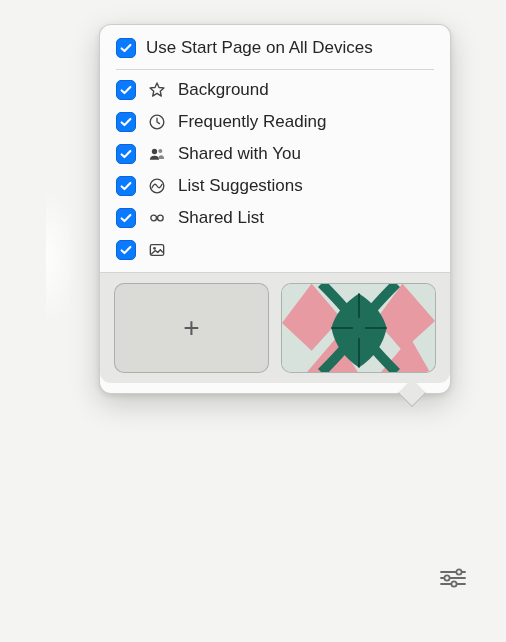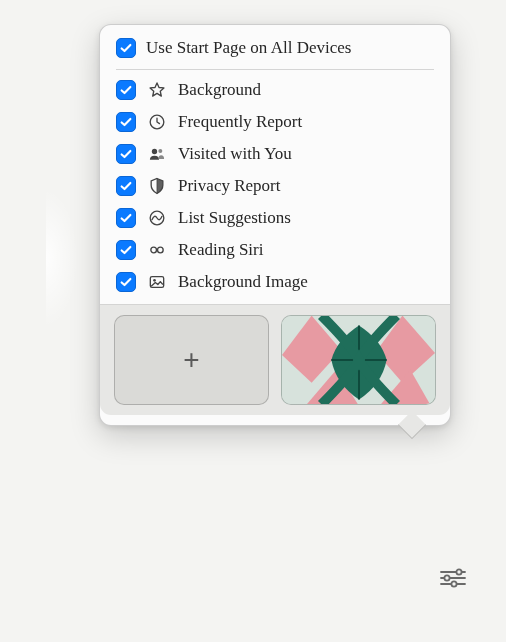--- a/index.html
+++ b/index.html
@@ -54,21 +54,20 @@
     justify-content: center;
     flex: none;
     color: #444;
   }
   .ico svg { width: 20px; height: 20px; }
 
   .label {
     font-size: 17px;
     color: #262626;
     white-space: nowrap;
-    font-family: Liberation Serif, serif;
   }
 
   .divider {
     height: 1px;
     background: rgba(0,0,0,0.15);
     margin: 6px 16px 4px 16px;
   }
 
   .thumbs {
     background: #e7e7e5;
@@ -178,55 +177,40 @@
         <svg viewBox="0 0 16 16">
           <path d="M3 8.5 L6.3 11.5 L13 4.5" stroke="#fff" stroke-width="2.4" fill="none" stroke-linecap="round" stroke-linejoin="round"></path>
         </svg>
       </div>
     <span class="ico">
       <svg viewBox="0 0 24 24">
           <circle cx="12" cy="12" r="8.2" fill="none" stroke="#444" stroke-width="1.6"></circle>
           <path d="M12 7.5 V12 L15 14" stroke="#444" stroke-width="1.6" fill="none" stroke-linecap="round"></path>
         </svg>
     </span>
-    <span class="label">Frequently Report</span>
+    <span class="label">Frequently Reading</span>
   </div>
 
   <div class="row">
     <div class="checkbox">
         <svg viewBox="0 0 16 16">
           <path d="M3 8.5 L6.3 11.5 L13 4.5" stroke="#fff" stroke-width="2.4" fill="none" stroke-linecap="round" stroke-linejoin="round"></path>
         </svg>
       </div>
     <span class="ico">
       <svg viewBox="0 0 24 24">
         <circle cx="9" cy="9" r="3.2" fill="#444"></circle>
         <path d="M3.5 19 Q3.5 14 9 14 Q14.5 14 14.5 19 Z" fill="#444"></path>
         <circle cx="16" cy="8.5" r="2.4" fill="#888"></circle>
         <path d="M13.5 17.5 Q14 13.5 17 13.5 Q20.5 13.5 20.5 18 L14.8 18" fill="#888"></path>
       </svg>
     </span>
-    <span class="label">Visited with You</span>
-  </div>
-
-  <div class="row">
-    <div class="checkbox">
-        <svg viewBox="0 0 16 16">
-          <path d="M3 8.5 L6.3 11.5 L13 4.5" stroke="#fff" stroke-width="2.4" fill="none" stroke-linecap="round" stroke-linejoin="round"></path>
-        </svg>
-      </div>
-    <span class="ico">
-      <svg viewBox="0 0 24 24">
-          <path d="M12 3 L19 6 V11 Q19 17 12 21 Q5 17 5 11 V6 Z" fill="none" stroke="#444" stroke-width="1.6"></path>
-          <path d="M12 3 V21" stroke="#444" stroke-width="1" fill="none"></path>
-          <path d="M12 3 L19 6 V11 Q19 17 12 21 Z" fill="#444" opacity="0.85"></path>
-        </svg>
-    </span>
-    <span class="label">Privacy Report</span>
-  </div>
+    <span class="label">Shared with You</span>
+  </div>
+
 
   <div class="row">
     <div class="checkbox">
         <svg viewBox="0 0 16 16">
           <path d="M3 8.5 L6.3 11.5 L13 4.5" stroke="#fff" stroke-width="2.4" fill="none" stroke-linecap="round" stroke-linejoin="round"></path>
         </svg>
       </div>
     <span class="ico">
       <svg viewBox="0 0 24 24">
           <circle cx="12" cy="12" r="8.2" fill="none" stroke="#444" stroke-width="1.6"></circle>
@@ -242,37 +226,36 @@
           <path d="M3 8.5 L6.3 11.5 L13 4.5" stroke="#fff" stroke-width="2.4" fill="none" stroke-linecap="round" stroke-linejoin="round"></path>
         </svg>
       </div>
     <span class="ico">
       <svg viewBox="0 0 24 24">
           <circle cx="8" cy="12" r="3.4" fill="none" stroke="#444" stroke-width="1.6"></circle>
           <circle cx="16" cy="12" r="3.4" fill="none" stroke="#444" stroke-width="1.6"></circle>
           <path d="M11.4 12 H12.6" stroke="#444" stroke-width="1.6"></path>
         </svg>
     </span>
-    <span class="label">Reading Siri</span>
+    <span class="label">Shared List</span>
   </div>
 
   <div class="row">
     <div class="checkbox">
         <svg viewBox="0 0 16 16">
           <path d="M3 8.5 L6.3 11.5 L13 4.5" stroke="#fff" stroke-width="2.4" fill="none" stroke-linecap="round" stroke-linejoin="round"></path>
         </svg>
       </div>
     <span class="ico">
       <svg viewBox="0 0 24 24">
           <rect x="4" y="5.5" width="16" height="13" rx="2" fill="none" stroke="#444" stroke-width="1.6"></rect>
           <circle cx="9" cy="10" r="1.6" fill="#444"></circle>
           <path d="M5 17 L10 12.5 L13 15 L16 11.5 L19 15" fill="none" stroke="#444" stroke-width="1.6" stroke-linejoin="round"></path>
         </svg>
     </span>
-    <span class="label">Background Image</span>
   </div>
 
   <div class="thumbs">
     <div class="tile">
       <span class="plus">+</span>
     </div>
     <div class="tile butterfly" title="butterfly-wallpaper">
       <svg viewBox="0 0 155 90" preserveAspectRatio="xMidYMid slice">
         <rect width="155" height="90" fill="#d7e2dc"></rect>
         <polygon points="0,40 30,0 60,35 30,68" fill="#e79aa2"></polygon>

